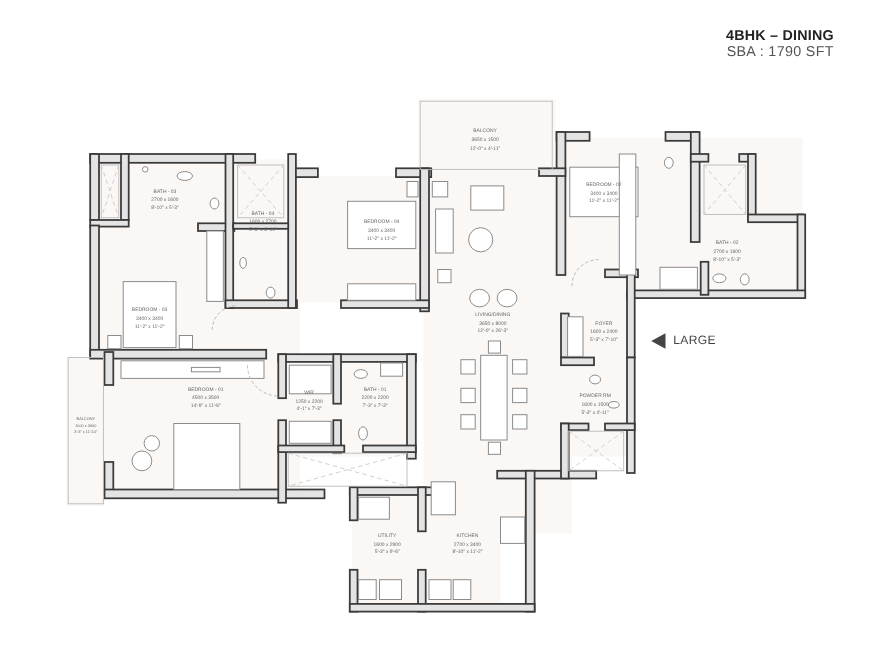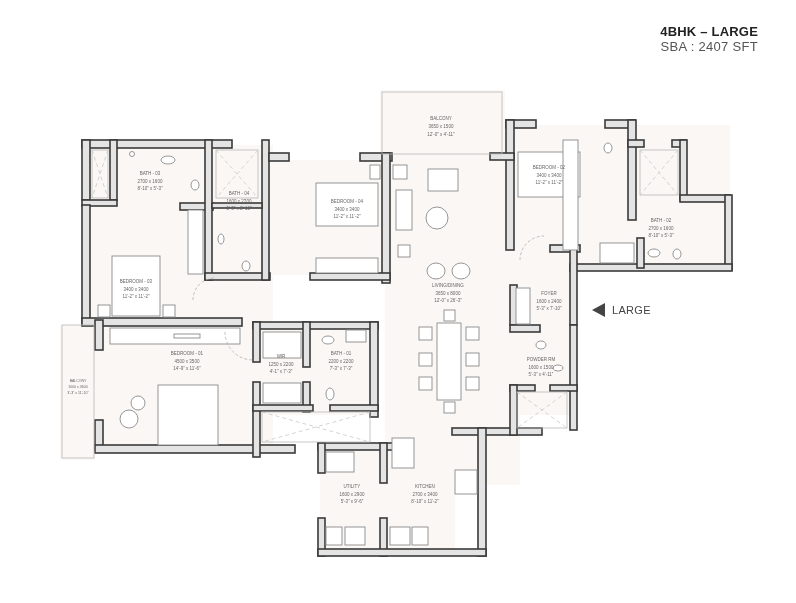--- a/index.html
+++ b/index.html
@@ -16,22 +16,22 @@
   .door{fill:none;stroke:#b0b0b0;stroke-width:0.8;stroke-dasharray:3 2;}
   .rs{font-size:4.5px;fill:#666;text-anchor:middle;font-family:"Liberation Sans",sans-serif;}
   .entry{position:absolute;left:592px;top:303px;display:flex;align-items:center;}
   .entry .arrow{width:0;height:0;border-top:7px solid transparent;border-bottom:7px solid transparent;border-right:13px solid #444;margin-right:7px;}
   .entry .lbl{font-size:11px;color:#444;letter-spacing:0.3px;}
 </style>
 </head>
 <body>
 
 <div class="hdr">
-  <div class="t">4BHK – LARGE</div>
-  <div class="s">SBA : 2407 SFT</div>
+  <div class="t">4BHK – DINING</div>
+  <div class="s">SBA : 1790 SFT</div>
 </div>
 
 <svg width="796" height="603" viewBox="0 0 796 603">
 
   <g>
     <rect class="floor" x="83" y="145" width="190" height="300"></rect>
     <rect class="floor" x="270" y="160" width="120" height="115"></rect>
     <rect class="floor" x="380" y="90" width="125" height="70"></rect>
     <rect class="floor" x="385" y="155" width="135" height="330"></rect>
     <rect class="floor" x="505" y="125" width="225" height="140"></rect>

